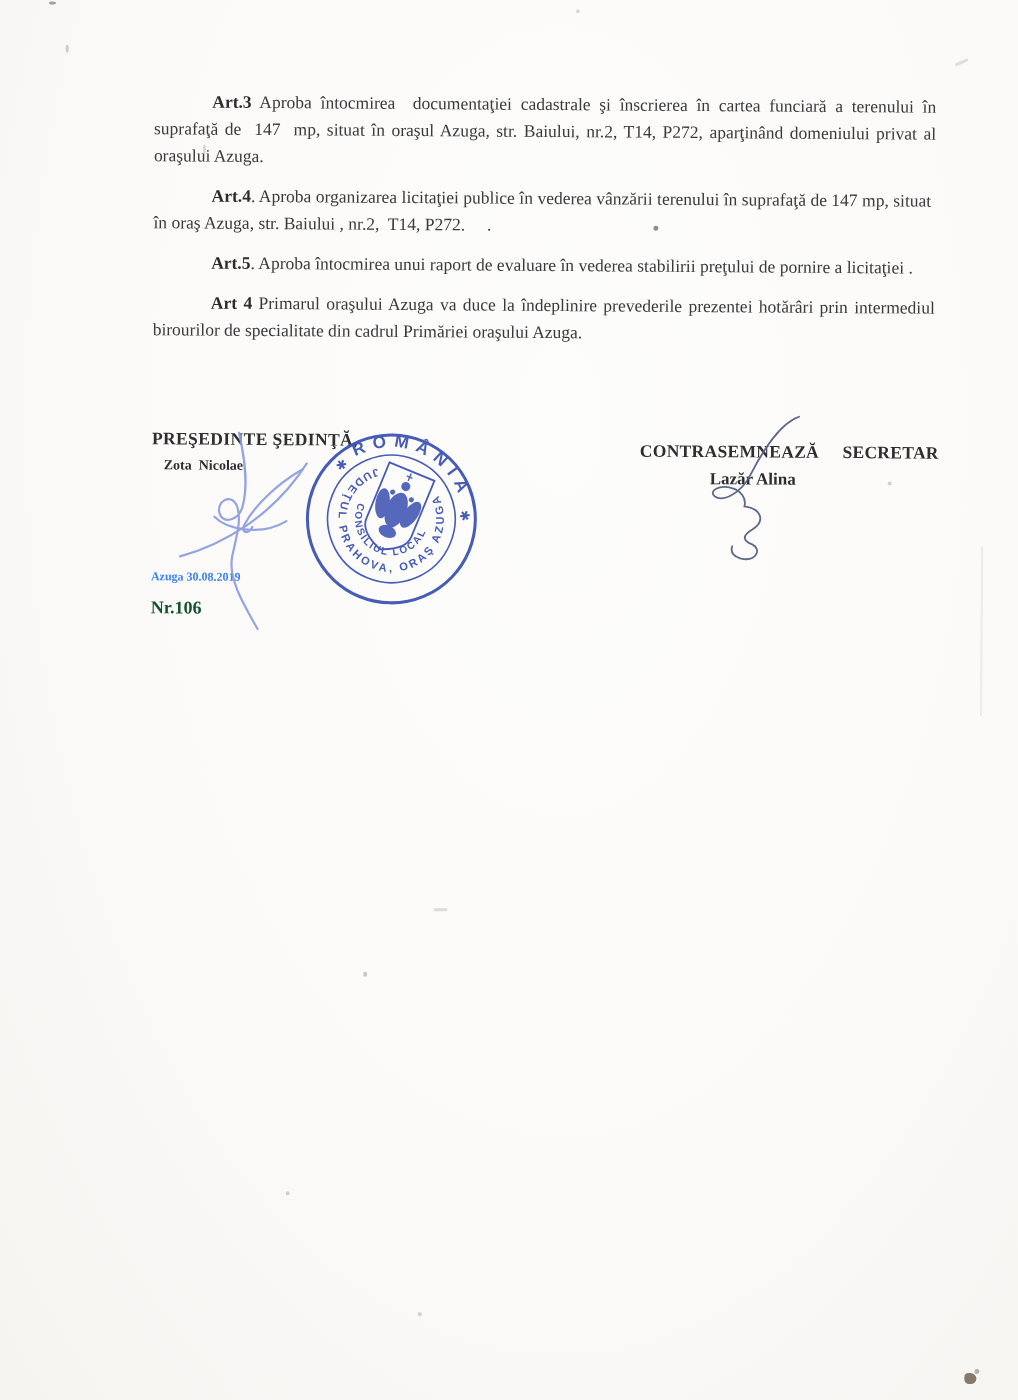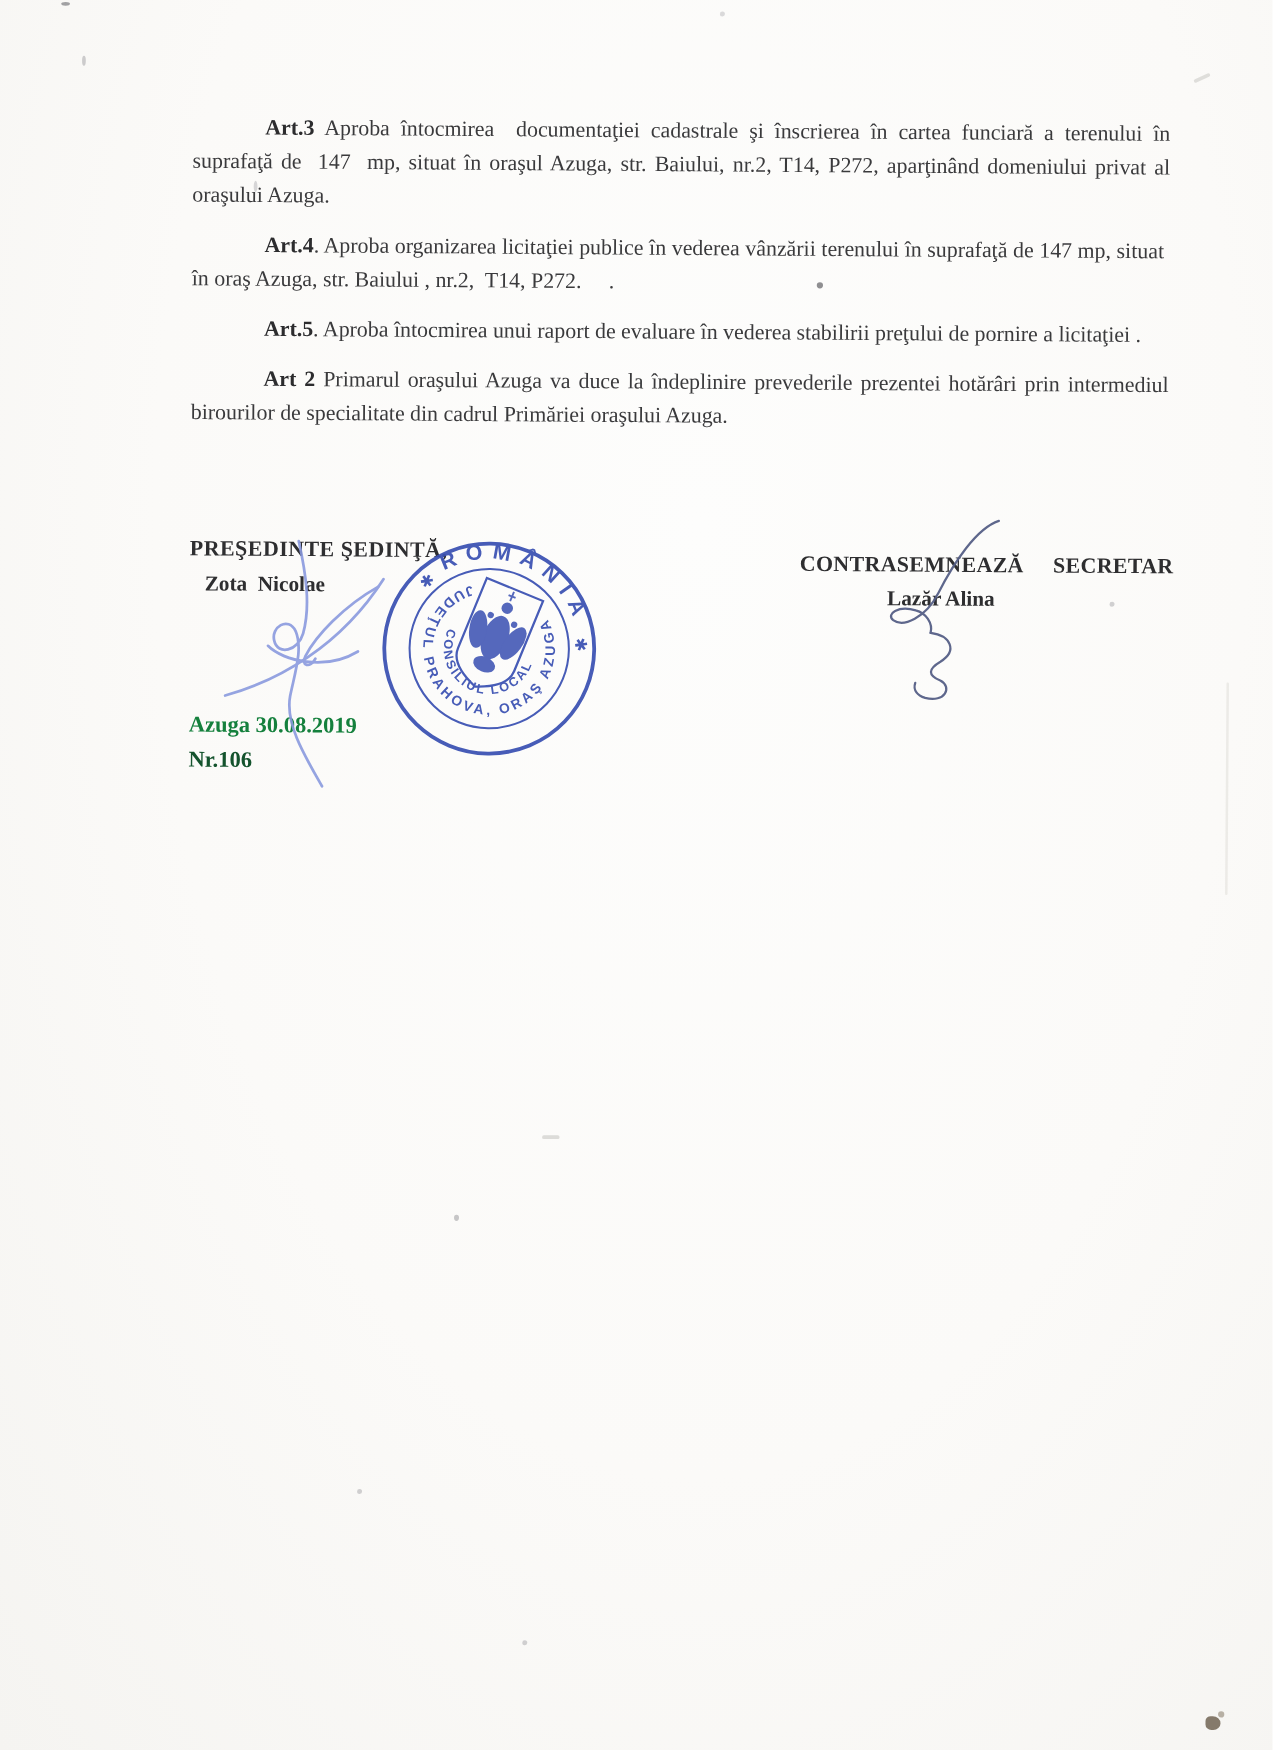--- a/index.html
+++ b/index.html
@@ -6,42 +6,42 @@
   body{
     width:1018px;height:1400px;position:relative;overflow:hidden;
     background:radial-gradient(ellipse at 55% 30%, #fdfdfc 0%, #fbfaf8 55%, #f5f4f1 100%);
     font-family:"Liberation Serif", serif;color:#38383a;
   }
   .sheet{position:absolute;inset:0;transform:rotate(0.4deg);transform-origin:120px 0;}
   .articles{position:absolute;left:155px;top:88px;width:782px;}
   p.para{margin:0 0 13px 0;font-size:17.5px;line-height:27px;text-align:justify;text-indent:58px;color:#3a3a3c;}
   p.para b{font-weight:bold;color:#2c2c2e;}
   .sig-title-left{position:absolute;left:155px;top:428px;font-weight:bold;font-size:17.5px;letter-spacing:.4px;color:#2e2e30;}
-  .sig-name-left{position:absolute;left:167px;top:457px;font-weight:bold;font-size:17px;color:#2e2e30;}
+  .sig-name-left{position:absolute;left:167px;top:457px;font-weight:bold;font-size:14px;color:#2e2e30;}
   .sig-title-right{position:absolute;left:643px;top:437px;font-weight:bold;font-size:17.5px;word-spacing:7px;letter-spacing:.3px;color:#2e2e30;}
   .sig-name-right{position:absolute;left:713px;top:465px;font-weight:bold;font-size:17px;color:#2e2e30;}
-  .footer-date{position:absolute;left:155px;top:569px;font-weight:bold;font-size:18px;color:#15803d;}
+  .footer-date{position:absolute;left:155px;top:569px;font-weight:bold;font-size:12px;color:#3b82f6;}
   .footer-number{position:absolute;left:155px;top:597px;font-weight:bold;font-size:18px;color:#14532d;}
   .stamp{position:absolute;left:307px;top:429px;width:176px;height:176px;transform:rotate(22deg);opacity:.93;}
   .sig-svg{position:absolute;pointer-events:none;}
   .sig-left{left:178px;top:424px;}
   .sig-right{left:686px;top:404px;}
   .speck{position:absolute;border-radius:50%;}
   .scanline{position:absolute;left:985px;top:540px;width:2px;height:170px;background:rgba(170,165,155,.18);border-radius:2px;}
 </style>
 </head>
 <body>
 
 <div class="sheet">
 
   <div class="articles">
     <p class="para"><b>Art.3</b><span> Aproba întocmirea&nbsp; documentaţiei cadastrale şi înscrierea în cartea funciară a terenului în suprafaţă de&nbsp; 147&nbsp; mp, situat în oraşul Azuga, str. Baiului, nr.2, T14, P272, aparţinând domeniului privat al oraşului Azuga.</span></p>
     <p class="para"><b>Art.4</b><span>. Aproba organizarea licitaţiei publice în vederea vânzării terenului în suprafaţă de 147 mp, situat&nbsp; în oraş Azuga, str. Baiului , nr.2,&nbsp; T14, P272.&nbsp;&nbsp;&nbsp;&nbsp; .</span></p>
     <p class="para"><b>Art.5</b><span>. Aproba întocmirea unui raport de evaluare în vederea stabilirii preţului de pornire a licitaţiei .</span></p>
-    <p class="para"><b>Art 2</b><span> Primarul oraşului Azuga va duce la îndeplinire prevederile prezentei hotărâri prin intermediul birourilor de specialitate din cadrul Primăriei oraşului Azuga.</span></p>
+    <p class="para"><b>Art 4</b><span> Primarul oraşului Azuga va duce la îndeplinire prevederile prezentei hotărâri prin intermediul birourilor de specialitate din cadrul Primăriei oraşului Azuga.</span></p>
   </div>
 
   <div class="sig-title-left">PREŞEDINTE ŞEDINŢĂ,</div>
   <div class="sig-name-left">Zota&nbsp; Nicolae</div>
 
   <div class="sig-title-right">CONTRASEMNEAZĂ&nbsp; SECRETAR</div>
   <div class="sig-name-right">Lazăr Alina</div>
 
   <div class="footer-date">Azuga 30.08.2019</div>
   <div class="footer-number">Nr.106</div>

